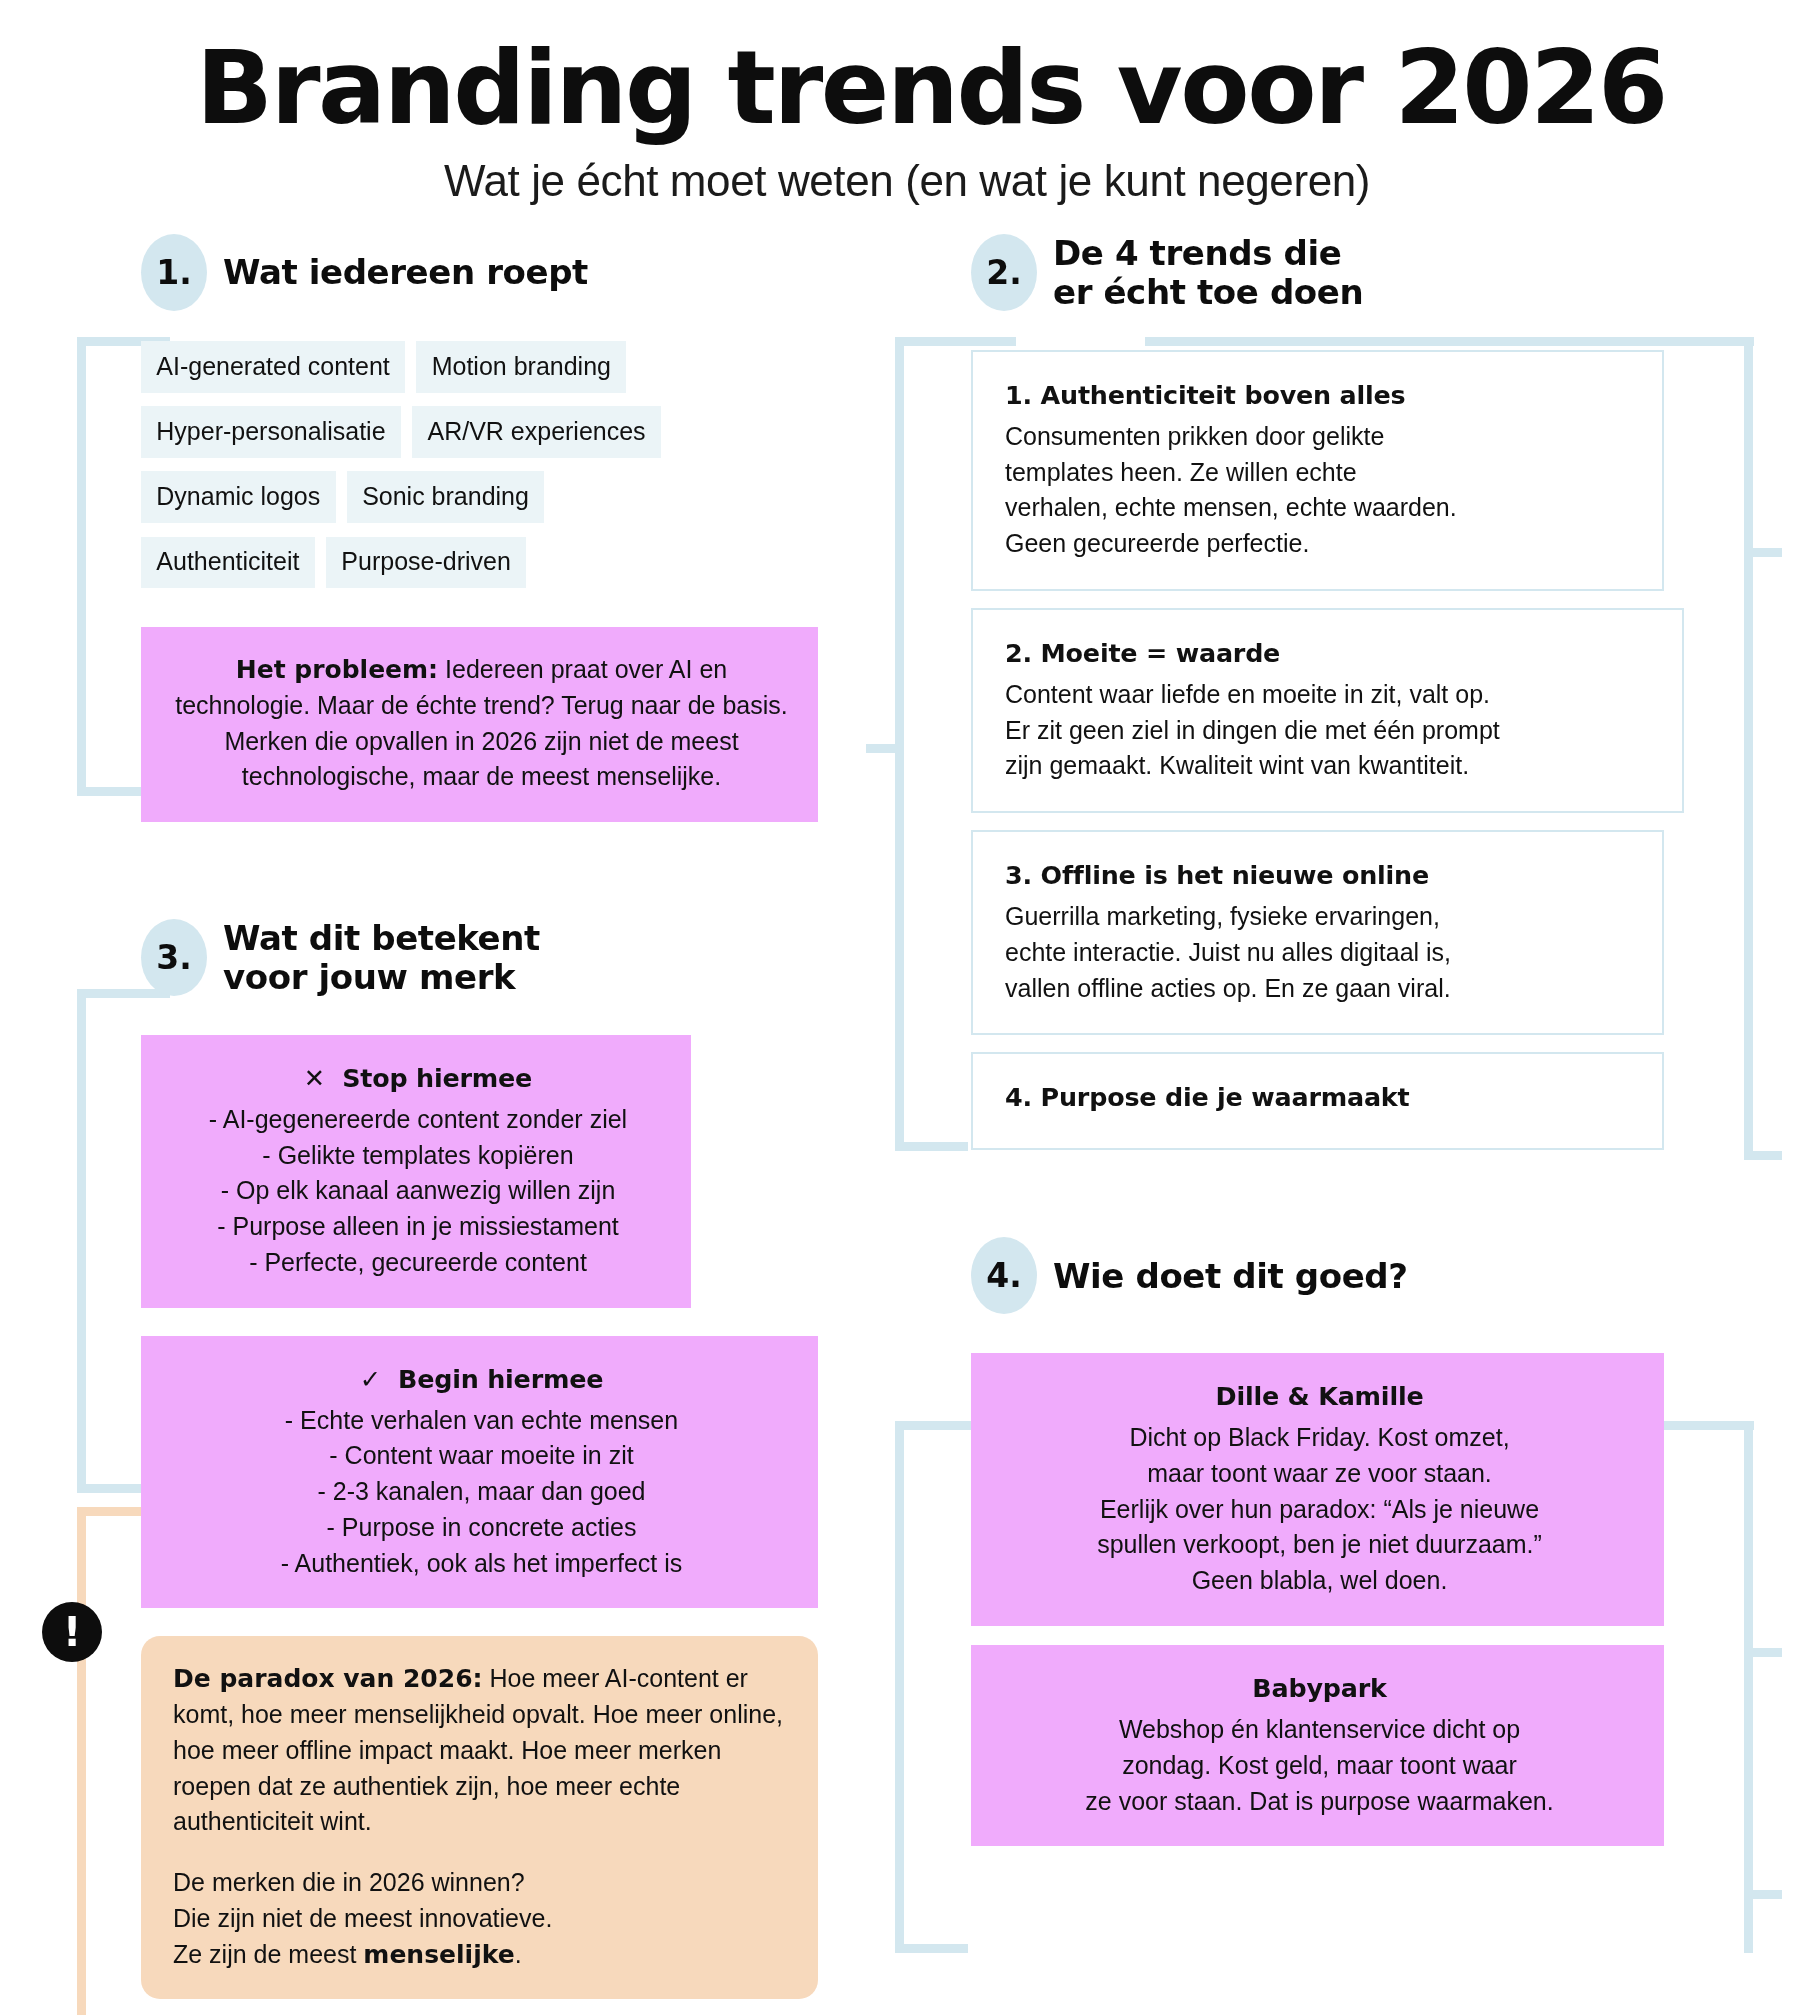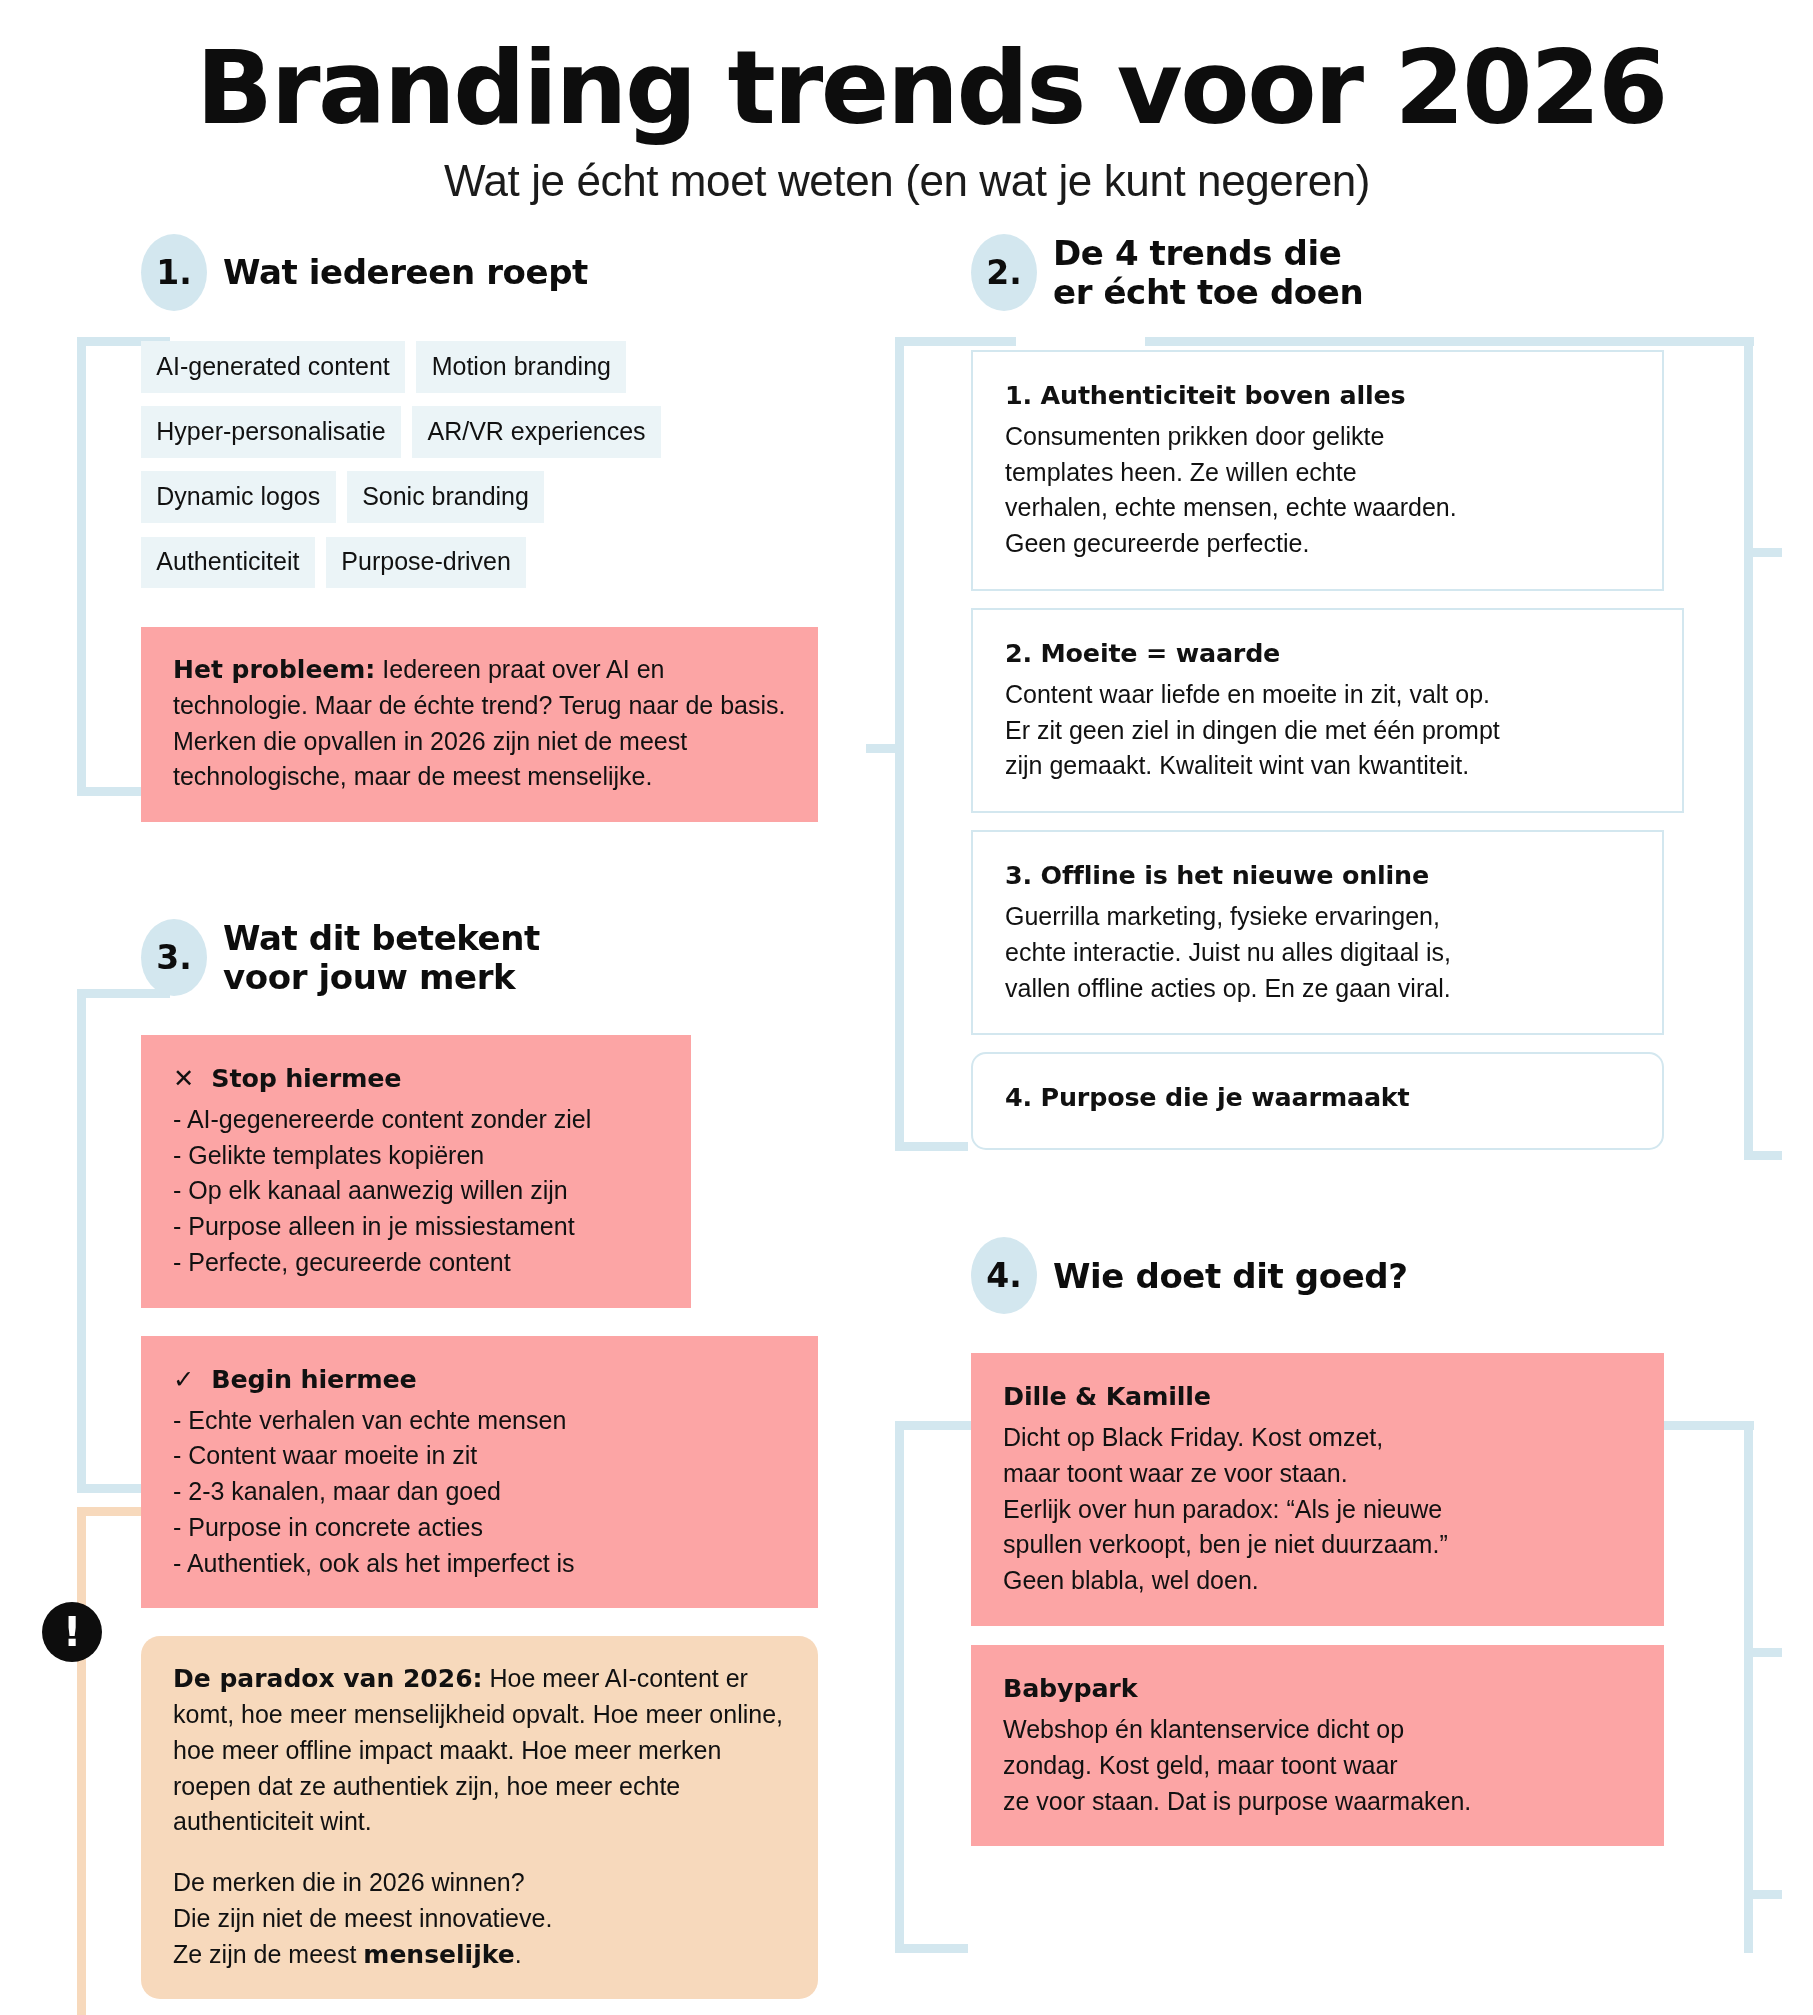--- a/index.html
+++ b/index.html
@@ -55,21 +55,21 @@
   .tags { display:flex; flex-wrap:wrap; gap:13.7px 11.3px; margin-top:30px; width:677px; }
   .tag {
     background:#ebf4f7; color:#111;
     font-size:25px; padding:10.5px 15.3px 12px 15.3px;
     white-space:nowrap;
   }
   .tag-row { display:flex; gap:11.3px; width:100%; }
 
   
   .box { padding:25px 28px 27px 32px; font-size:25px; line-height:1.43; }
-  .box.blue  { background:#fca5a5; }
+  .box.blue  { background:#f0abfc;text-align:center; }
   .box.peach { background:#f7d9bc;border-radius:19px; }
   .box.white { background:#ffffff; border:2.8px solid #d3e7ef; }
   .box b, .box strong { font-family:"DejaVu Sans", sans-serif; font-weight:bold; }
   .box-title {
     font-family:"DejaVu Sans", sans-serif; font-weight:bold;
     font-size:25.4px; margin-bottom:5.6px; display:block; letter-spacing:-0.2px;
   }
   .box-body { white-space:pre-line; }
   .gap-s { height:28px; }
   .gap-m { height:39px; }
@@ -238,21 +238,21 @@
 
     <div class="box white" style="width:693px;">
       <span class="box-title">3. Offline is het nieuwe online</span>
       <div class="box-body">Guerrilla marketing, fysieke ervaringen,
 echte interactie. Juist nu alles digitaal is,
 vallen offline acties op. En ze gaan viral.</div>
     </div>
 
     <div style="height:17px"></div>
 
-    <div class="box white" style="width:693px;border-radius:15px;">
+    <div class="box white" style="width:693px;">
       <span class="box-title">4. Purpose die je waarmaakt</span>
     </div>
 
     <div style="height:87px"></div>
 
     <div class="sec-head">
       <div class="badge">4.</div>
       <div class="sec-title">Wie doet dit goed?</div>
     </div>
 

